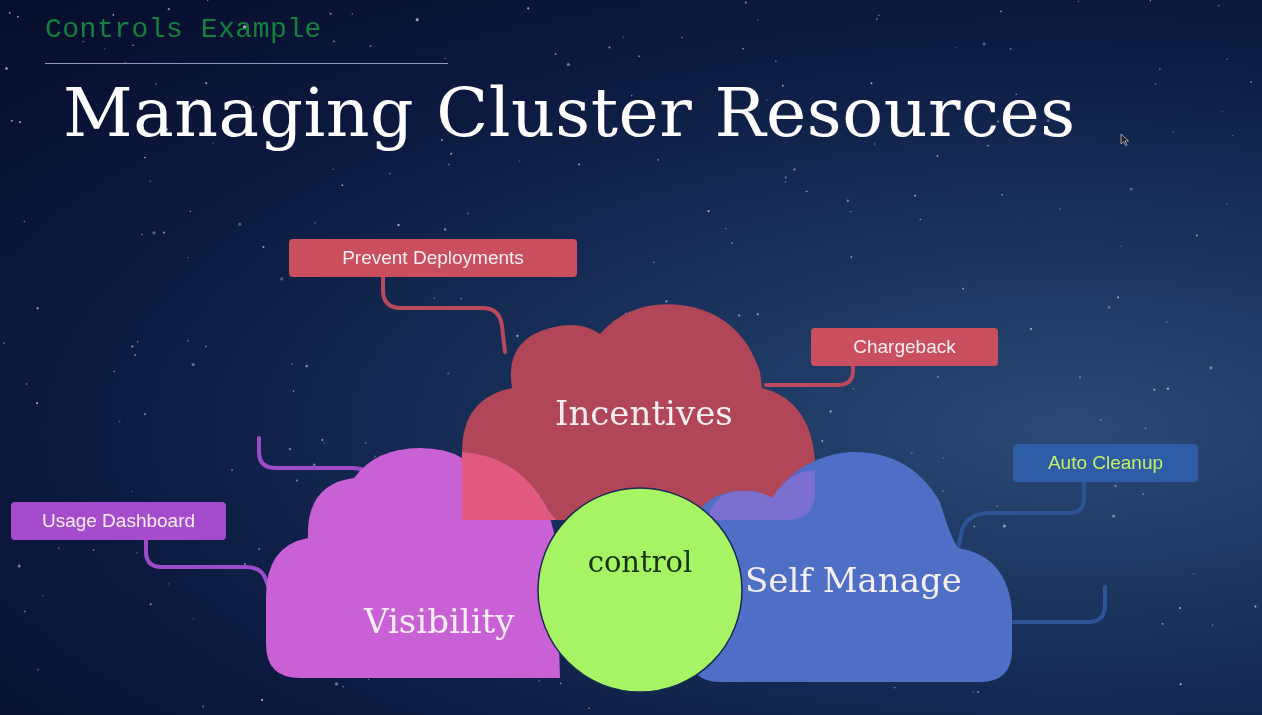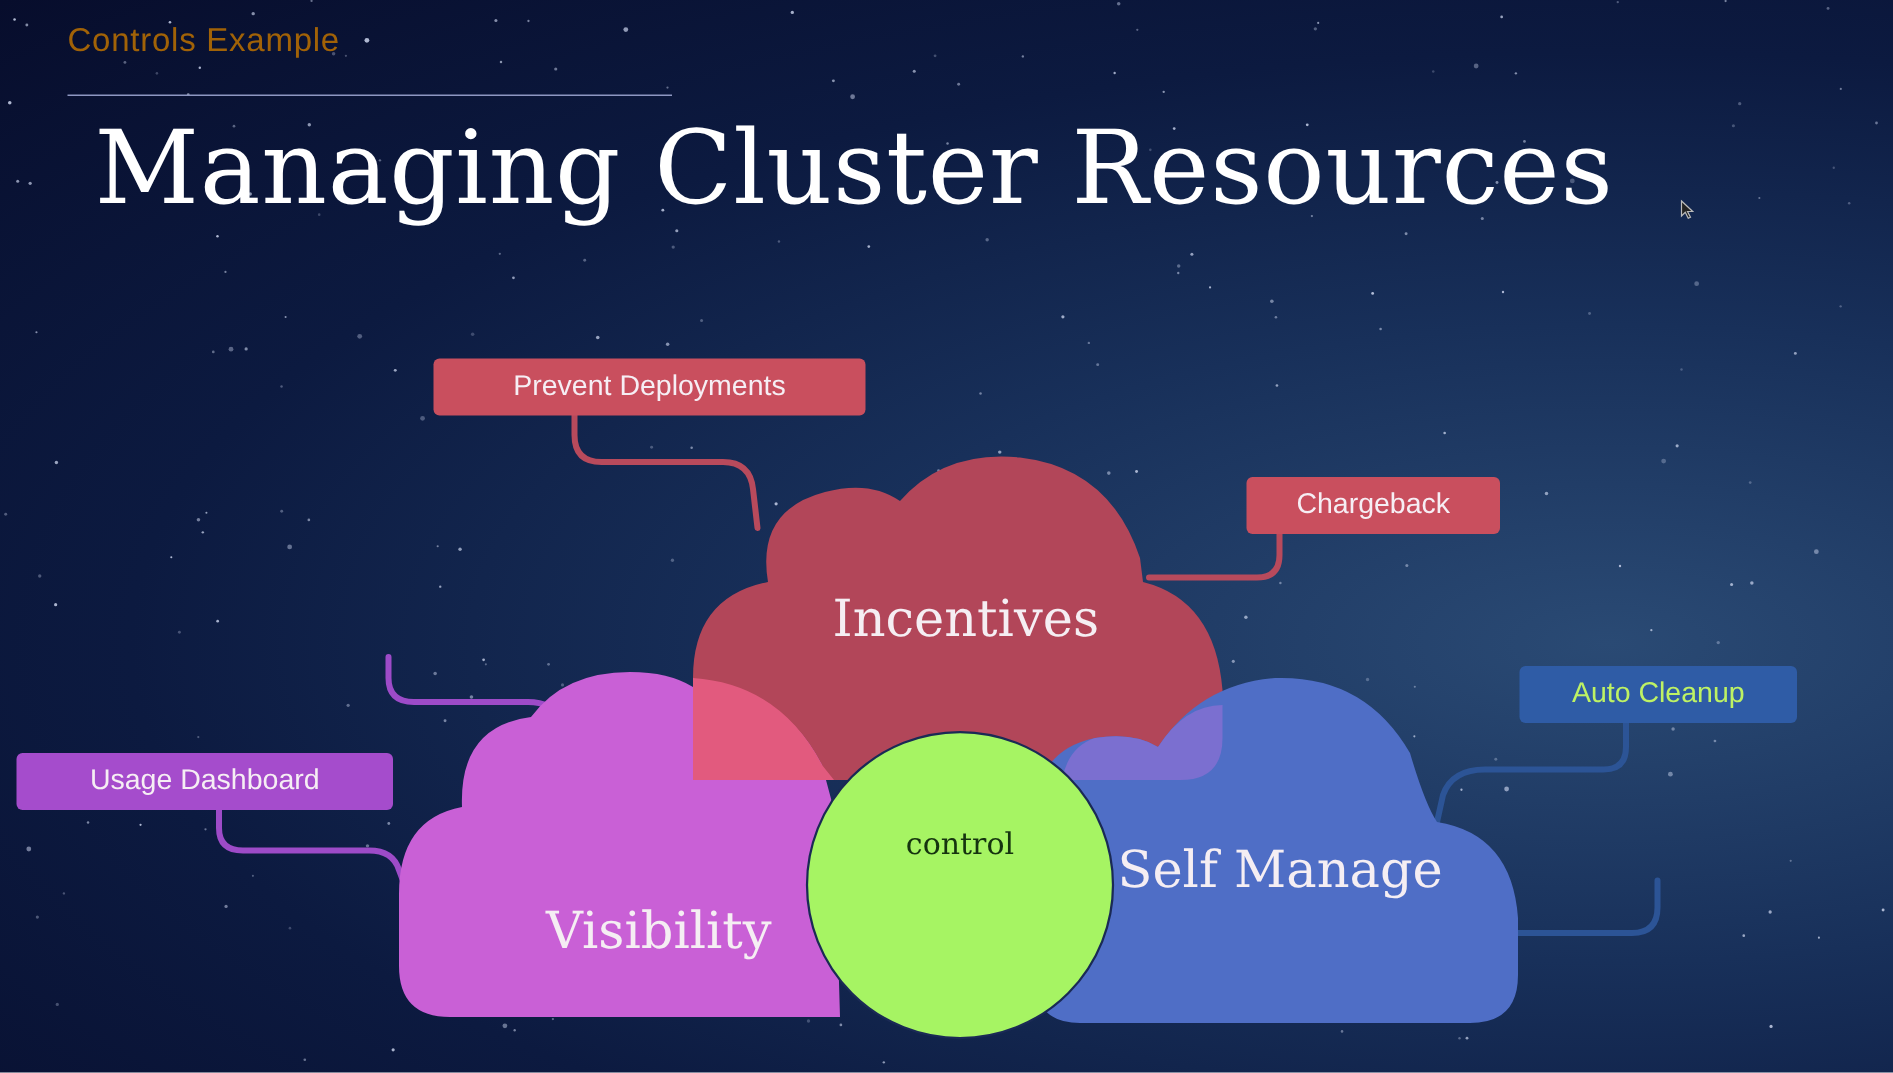--- a/index.html
+++ b/index.html
@@ -5,22 +5,22 @@
   html, body { margin: 0; padding: 0; }
   body {
     width: 1262px; height: 715px; overflow: hidden; position: relative;
     background: radial-gradient(ellipse at 85% 60%, #2a4a74 0%, #18305a 35%, #0c1a40 65%, #070d2c 100%);
     font-family: "Liberation Sans", sans-serif;
   }
   .slide { position: absolute; inset: 0; }
   svg.scene { position: absolute; left: 0; top: 0; }
   .kicker {
     position: absolute; left: 45px; top: 14px;
-    font-family: Liberation Sans, sans-serif;
-    font-size: 22px; color: #a16207; letter-spacing: 0.5px;
+    font-family: Liberation Mono, monospace;
+    font-size: 28px; color: #15803d; letter-spacing: 0.5px;
   }
   .kicker-rule {
     position: absolute; left: 45px; top: 63px; width: 403px; height: 1px;
     background: #8e97c2;
   }
   .title {
     position: absolute; left: 63px; top: 73px;
     font-family: "DejaVu Serif", "Liberation Serif", serif;
     font-size: 68px; color: #ffffff; letter-spacing: 0.5px;
   }
@@ -33,21 +33,21 @@
   .tag.purple { background: #a54ccc; }
   .tag.blue { background: #2f5ca6; color: #bef264; }
   .cloud-label {
     position: absolute; color: #f5eef3;
     font-family: "DejaVu Serif", "Liberation Serif", serif;
     font-size: 34px; white-space: nowrap;
   }
   .center-label {
     position: absolute; color: #15330f; text-align: center;
     font-family: "DejaVu Serif", "Liberation Serif", serif;
-    font-size: 20px; line-height: 36px; width: 200px;
+    font-size: 29px; line-height: 36px; width: 200px;
   }
 </style>
 </head>
 <body>
 
 <div class="slide">
 
   <svg class="scene" width="1262" height="715" viewBox="0 0 1262 715">
     <g id="stars">
         <circle cx="618.9" cy="401.0" r="0.82" fill="#cfd8f0" opacity="0.52"></circle>
@@ -335,22 +335,22 @@
     <path d="M730 492 Q756 488 772 498 Q790 470 815 470 L815 492 Q815 520 787 520 L708 520 Q712 498 730 492 Z" fill="#7b6fd0"></path>
 
     <circle cx="640" cy="590" r="102" fill="#a6f463" stroke="#1a2a55" stroke-width="1.5"></circle>
   </svg>
 
   <div class="kicker">Controls Example</div>
   <div class="kicker-rule"></div>
   <div class="title">Managing Cluster Resources</div>
 
   <div class="tag red" style="left:289px; top:239px; width:288px;">Prevent Deployments</div>
-  <div class="tag red" style="left:811px; top:318px; width:169px;margin-left:20px;">Chargeback</div>
-  <div class="tag purple" style="left:11px; top:502px; width:251px;">Usage Dashboard</div>
+  <div class="tag red" style="left:811px; top:328px; width:187px;">Chargeback</div>
+  <div class="tag purple" style="left:11px; top:502px; width:215px;">Usage Dashboard</div>
   <div class="tag blue" style="left:1013px; top:444px; width:185px;">Auto Cleanup</div>
 
   <div class="cloud-label" style="left:555px; top:393px;">Incentives</div>
   <div class="cloud-label" style="left:364px; top:557px;margin-top:44px;">Visibility</div>
   <div class="cloud-label" style="left:745px; top:560px;">Self Manage</div>
 
   <div class="center-label" style="left:540px; top:544px;">
     <div>control</div>
   </div>
 

